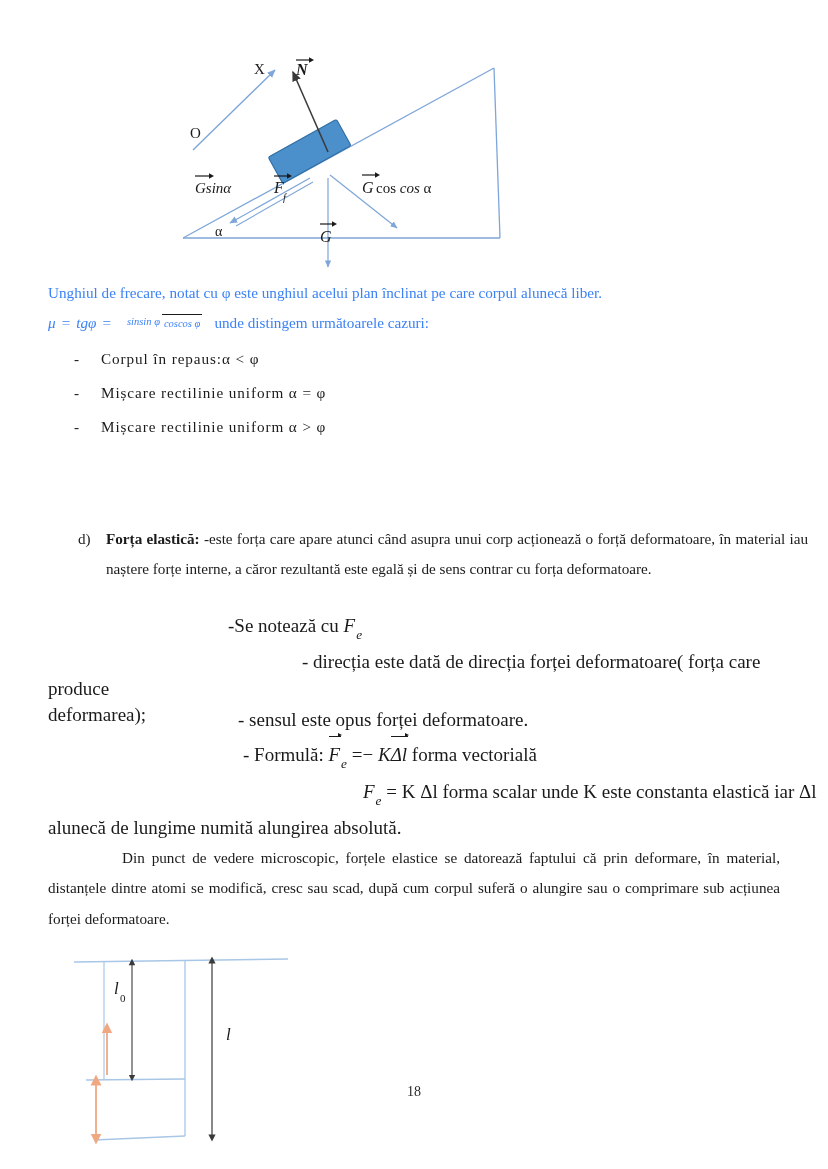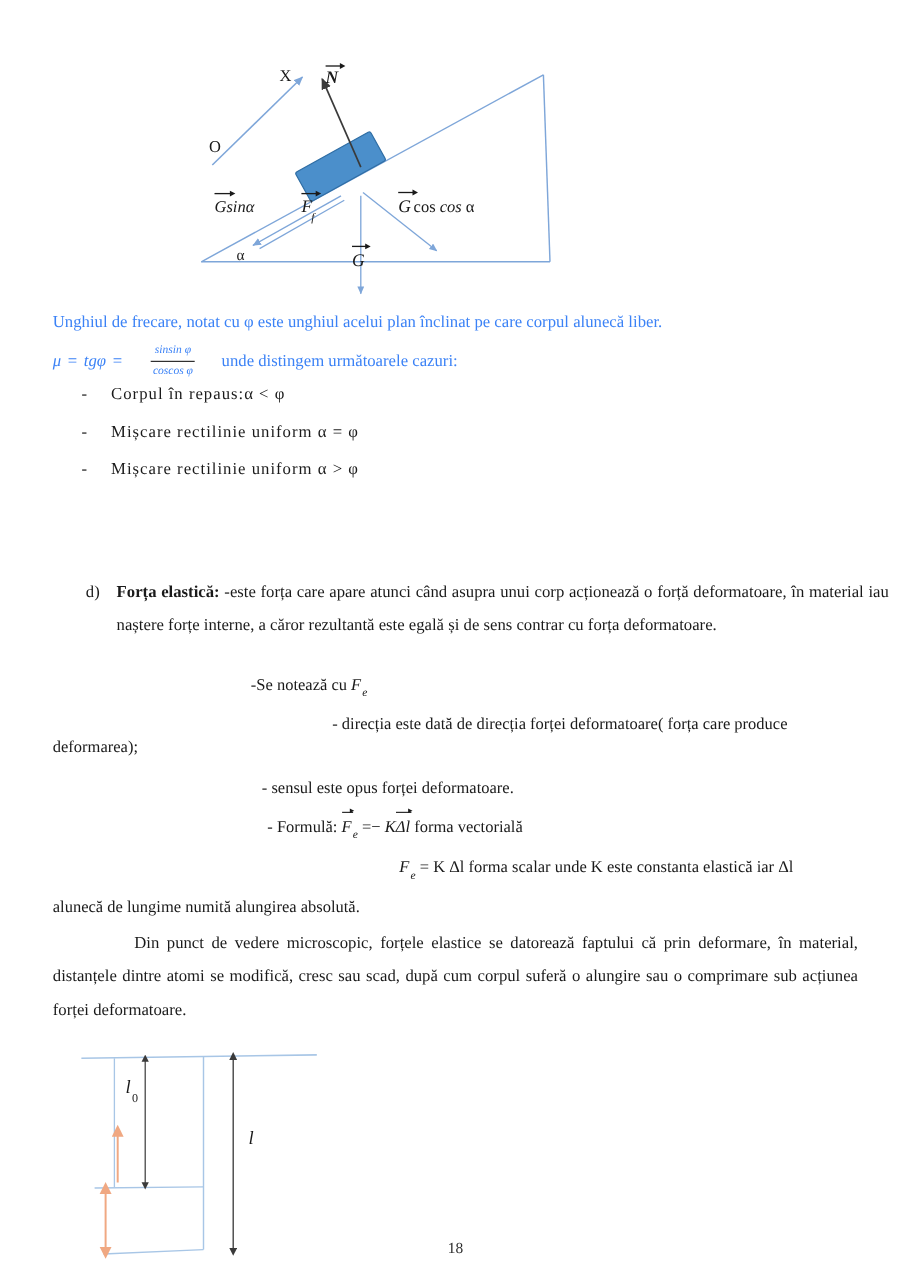--- a/index.html
+++ b/index.html
@@ -47,26 +47,26 @@
 
   .mu-line {
     left: 48px; top: 311px; width: 740px;
     display: flex; align-items: center; gap: 0px;
     white-space: nowrap;
   }
   .ital { font-style: italic; }
   .mu-eq { padding: 0 6px; }
   .frac {
     display: inline-flex;
-    flex-direction: column;
+    flex-direction: row;
     align-items: center;
     vertical-align: middle;
     font-size: 10.5px;
     font-style: italic;
-    margin: 0 20px;
+    margin: 0 8px;
     position: relative;
     top: 0px;
   }
   .frac .num { padding: 0 2px 1px 2px; }
   .frac .den { padding: 1px 2px 0 2px; border-top: 1px solid #1a1a1a; }
 
   .dash-list {
     position: absolute;
     left: 48px;
     top: 350px;
@@ -99,21 +99,21 @@
   }
   .item-d .marker {
     position: absolute;
     left: 0;
     top: 0;
   }
   .item-d b { font-weight: bold; }
 
   .ln {
     position: absolute;
-    font-size: 15px;
+    font-size: 19px;
     line-height: 1.4;
   }
   .l-notam   { left: 228px; top: 613px; }
   .l-directia{ left: 48px;  top: 649px; width: 732px; }
   .l-directia .ind { display:inline-block; width:254px; }
   .l-sensul  { left: 238px; top: 707px; }
   .l-formula { left: 243px; top: 742px; }
   .l-scalar  { left: 363px; top: 779px; }
   .l-variatia{ left: 48px;  top: 815px; width: 732px; }
 
@@ -178,21 +178,20 @@
   }
 
   .page-number {
     position: absolute;
     left: 0;
     top: 1084px;
     width: 828px;
     text-align: center;
     font-size: 14px;
     color: #2b2b2b;
-    margin-top: 44px;
   }
 </style>
 </head>
 <body>
 
 <div class="page">
 
   <div class="incline-figure">
     <svg width="400" height="250" viewBox="0 0 400 250" xmlns="http://www.w3.org/2000/svg">
       <defs>

